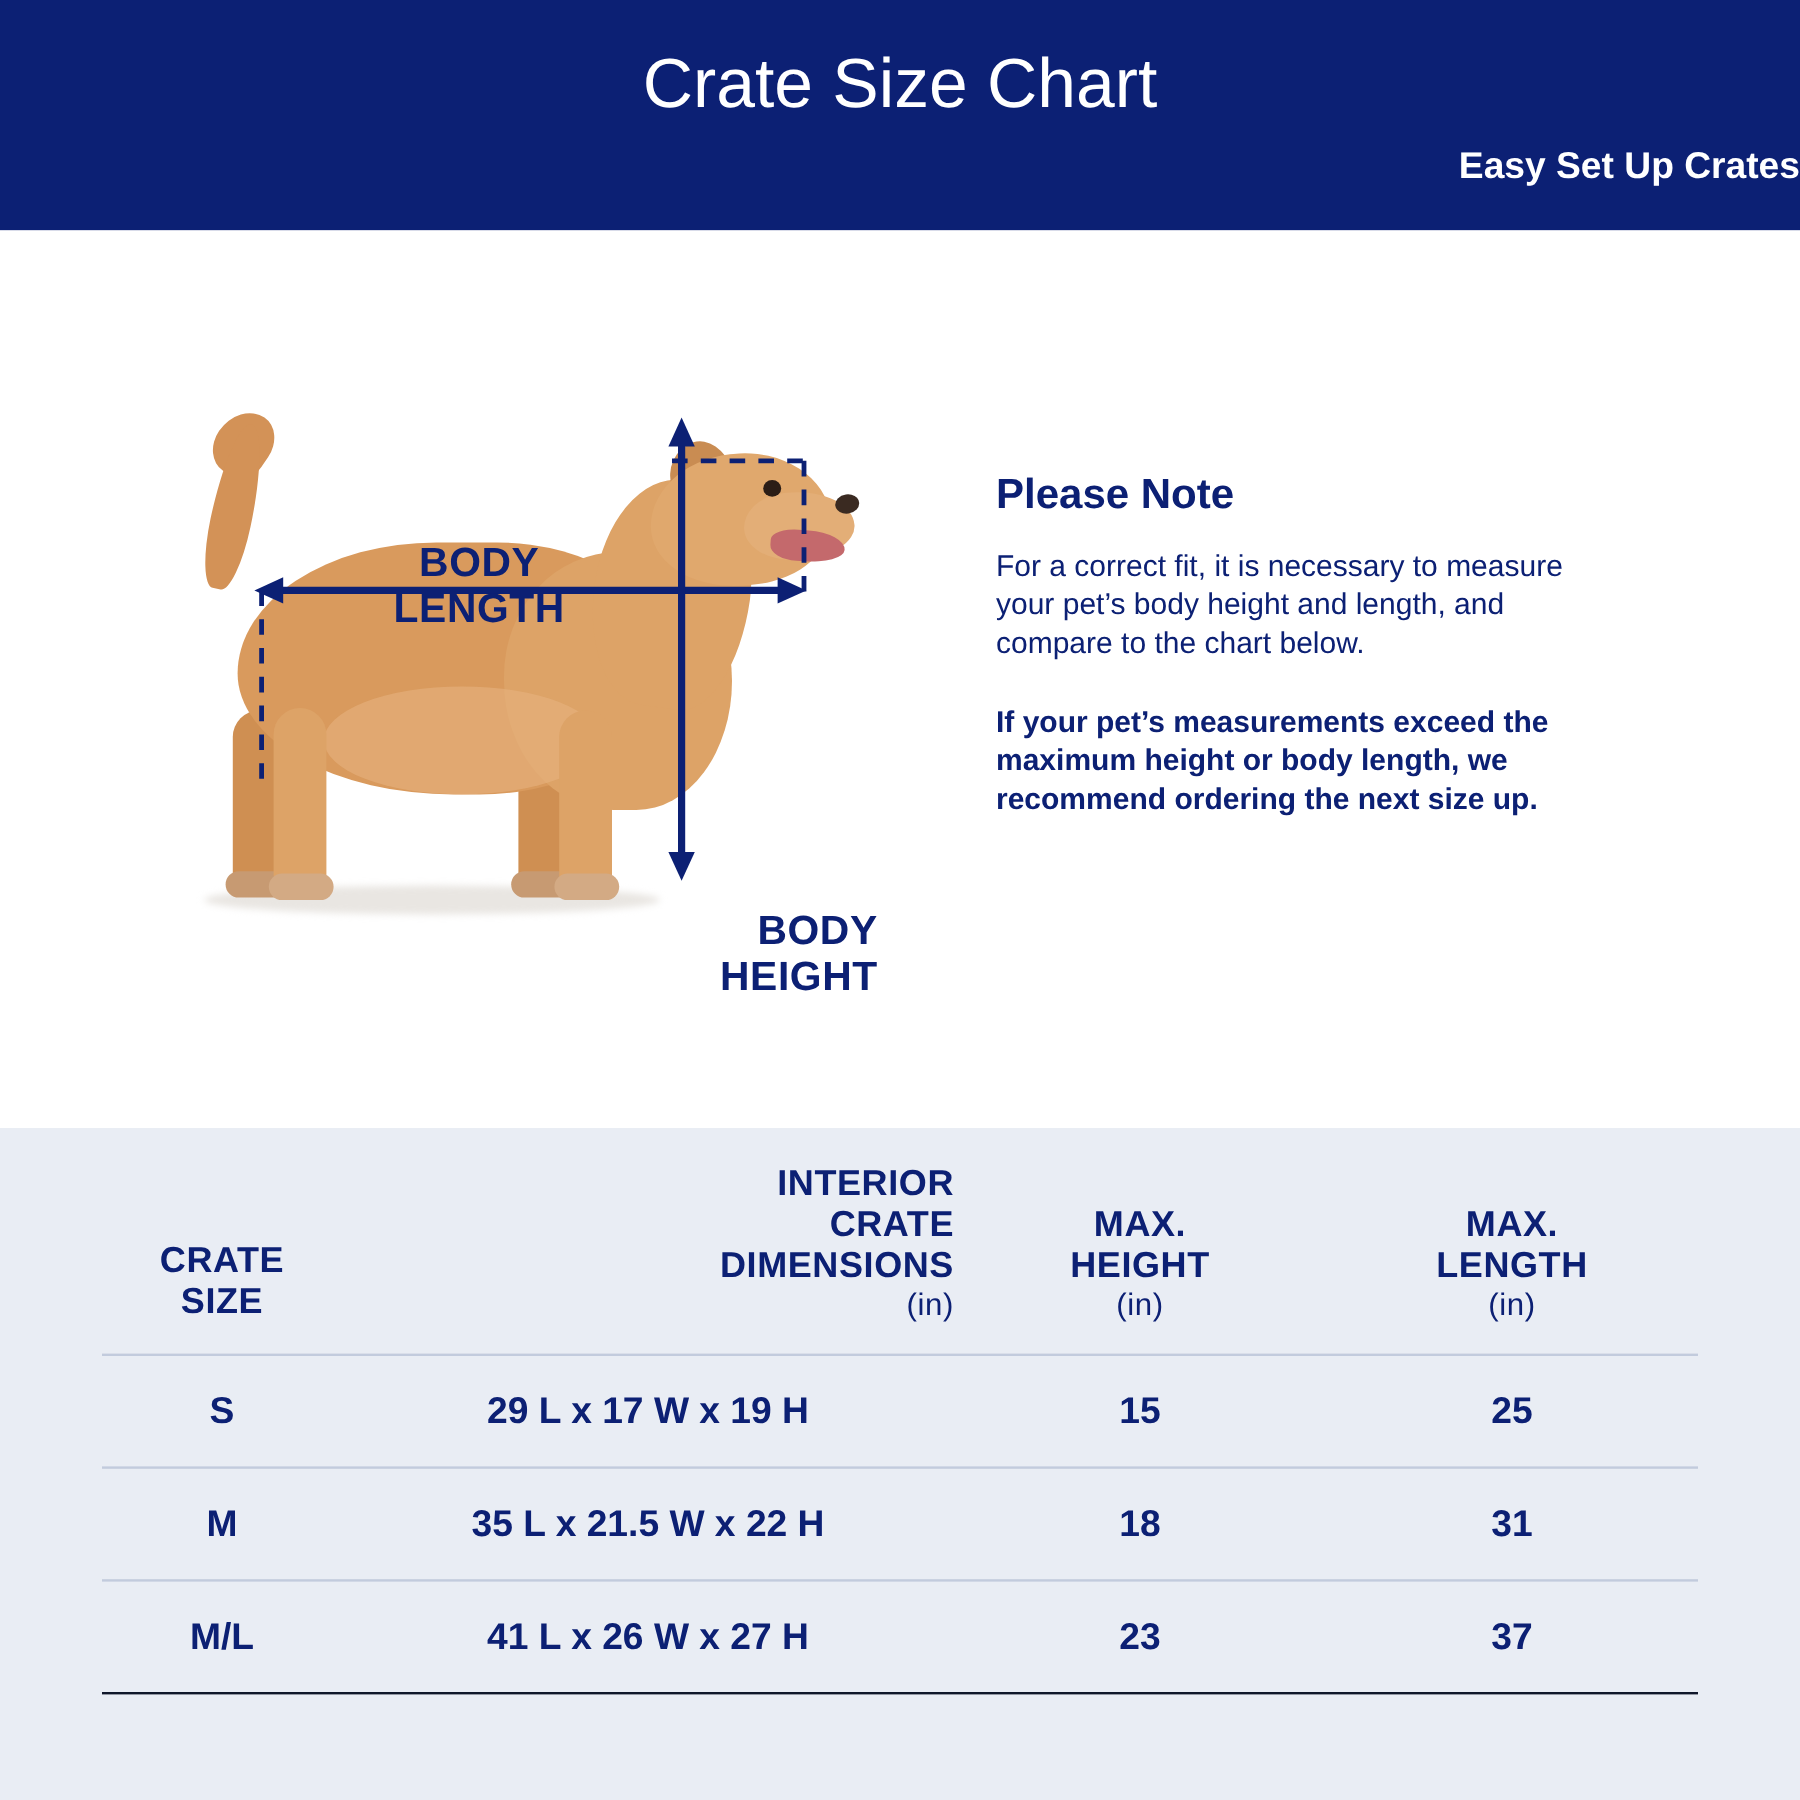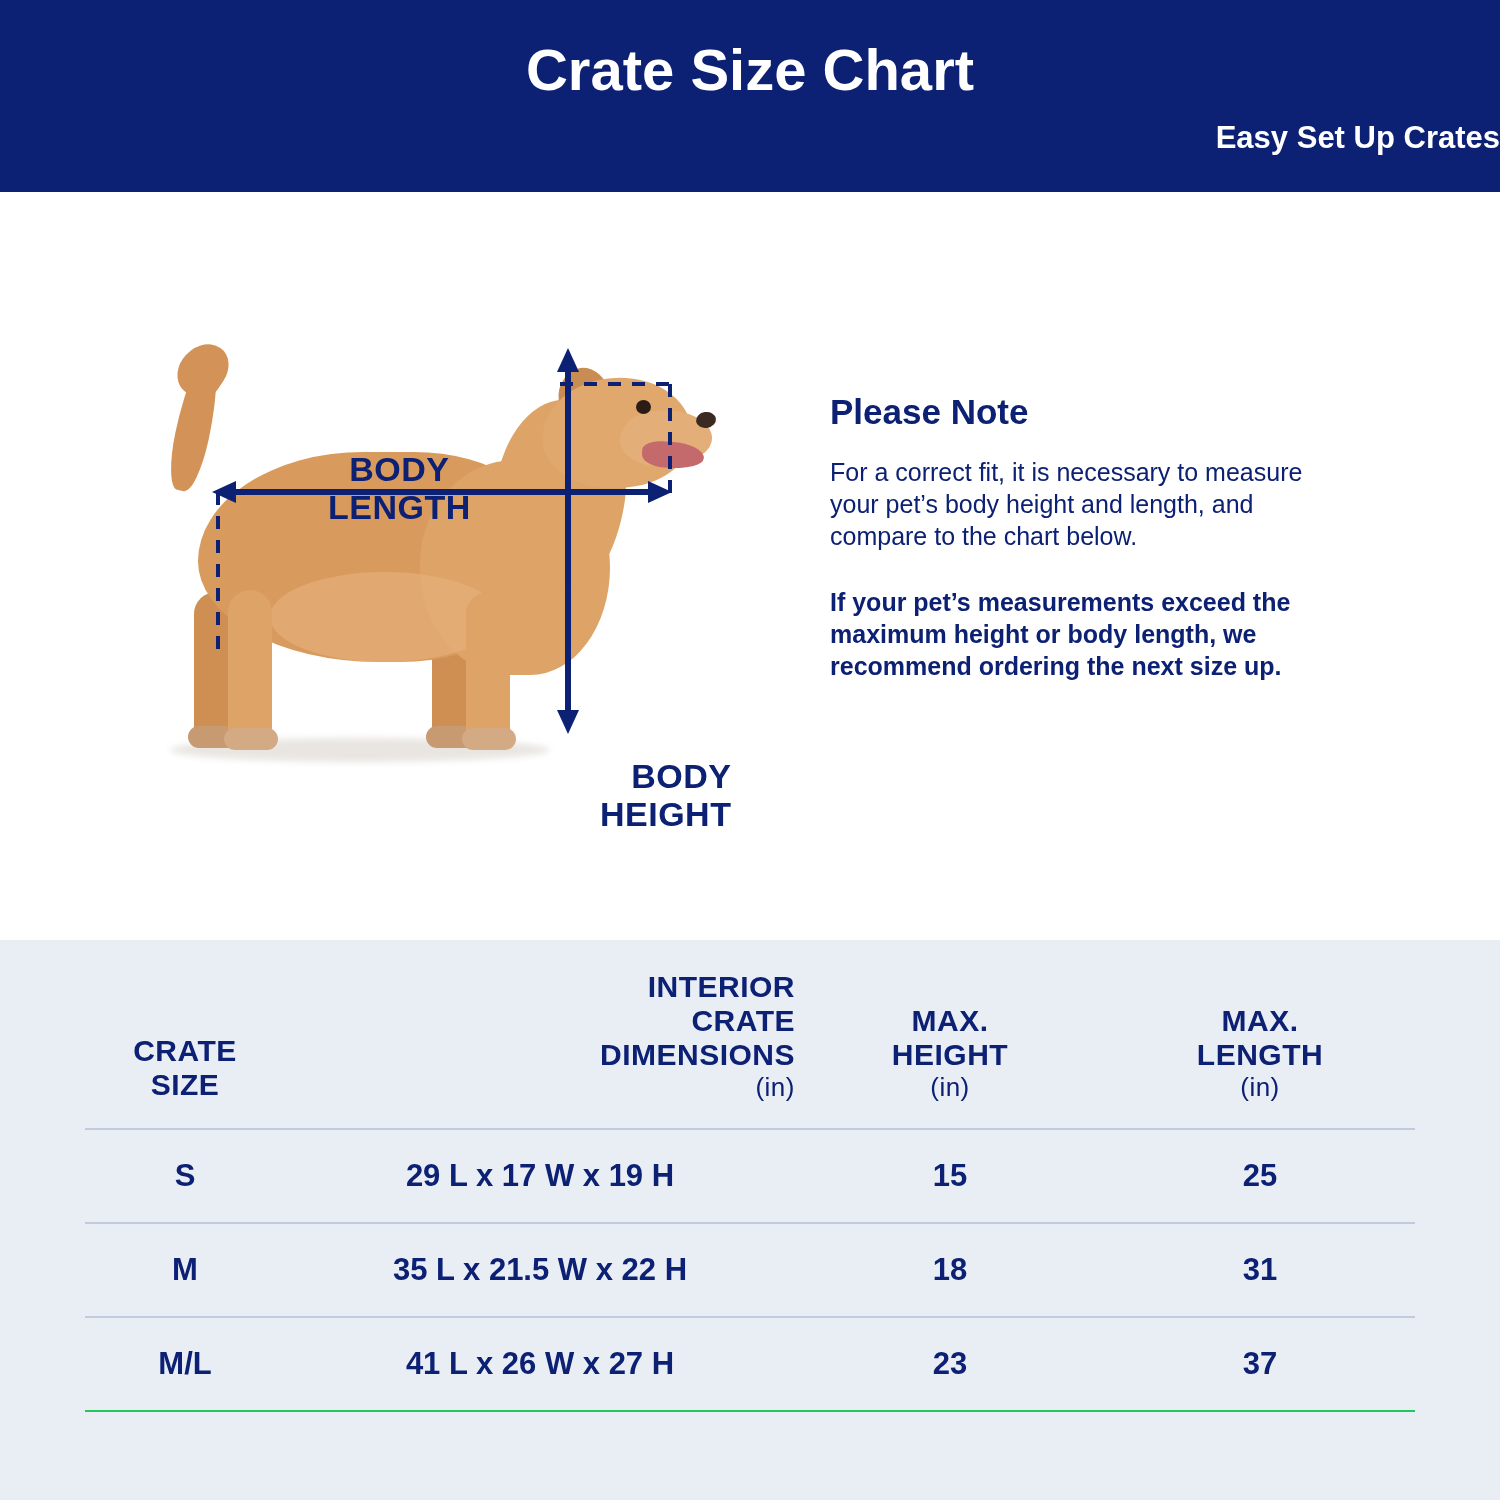--- a/index.html
+++ b/index.html
@@ -61,21 +61,21 @@
     font-size: 11px;
     vertical-align: super;
   }
   .header-title {
     position: absolute;
     left: 0; right: 0;
     top: 36px;
     text-align: center;
     color: #ffffff;
     font-size: 58px;
-    font-weight: bold;
+    font-weight: normal;
     letter-spacing: 0px;
   }
   .header-sub {
     position: absolute;
     left: 0; right: 0;
     top: 120px;
     text-align: right;
     color: #ffffff;
     font-size: 31px;
     font-weight: bold;
@@ -306,21 +306,21 @@
   thead th.c3 { width: 310px; text-align: center; }
   thead th.c4 { width: 310px; text-align: center; }
 
   tbody td {
     font-size: 31px;
     font-weight: bold;
     text-align: center;
     padding: 28px 0;
     border-top: 2px solid #c2cbdd;
   }
-  tbody tr:last-child td { border-bottom: 2px solid #22c55e; }
+  tbody tr:last-child td { border-bottom: 2px solid #0f172a; }
 </style>
 </head>
 <body>
 
 <div class="page">
 
   <div class="header">
     <div class="header-title">Crate Size Chart</div>
     <div class="header-sub">Easy Set Up Crates</div>
   </div>

